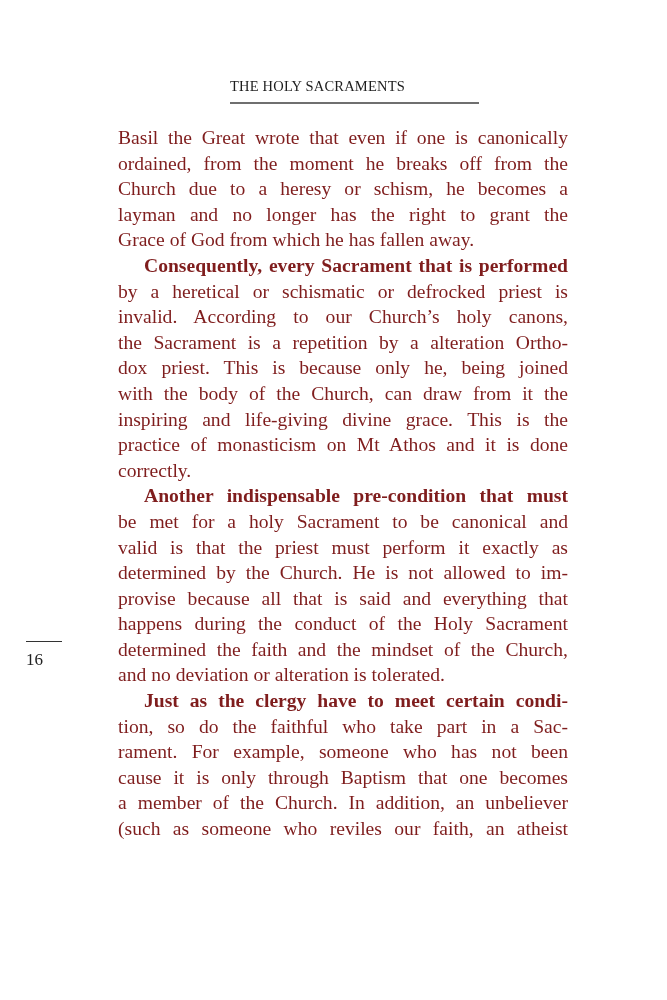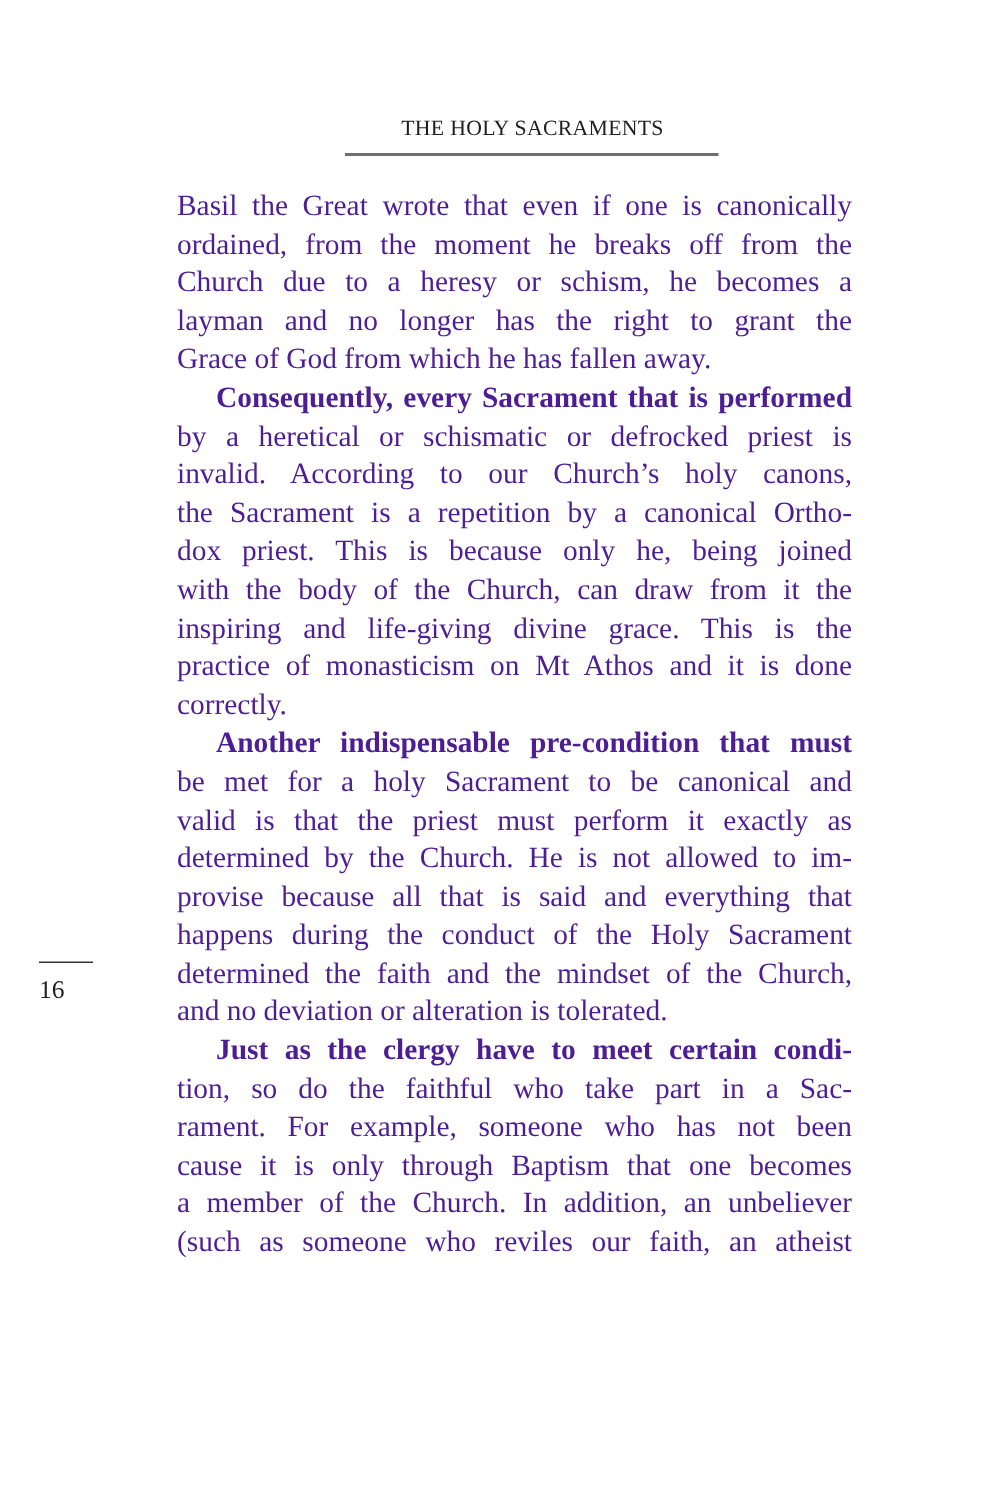--- a/index.html
+++ b/index.html
@@ -13,41 +13,41 @@
     position: relative;
     overflow: hidden;
     color: #1a1a1a;
     font-family: "Liberation Serif", "DejaVu Serif", serif;
   }
   .running-head {
     position: absolute;
     left: 230px;
     width: 250px;
     top: 78px;
-    text-align: center;
+    text-align: left;
     font-size: 14.5px;
     letter-spacing: 0.2px;
     color: #1e1e1e;
   }
   .head-rule {
     position: absolute;
     left: 230px;
     width: 249px;
     top: 102px;
     height: 2px;
     background: #6f6f6f;
   }
   .text-block {
     position: absolute;
     left: 118px;
     top: 125px;
     width: 450px;
     font-size: 19.6px;
     line-height: 25.6px;
-    color: #4c1d95;
+    color: #7f1d1d;
   }
   .line {
     display: block;
     height: 25.6px;
     white-space: nowrap;
     text-align: justify;
     text-align-last: justify;
   }
   .line.last {
     text-align-last: left;
@@ -87,21 +87,21 @@
     <span class="line">ordained, from the moment he breaks off from the</span>
     <span class="line">Church due to a heresy or schism, he becomes a</span>
     <span class="line">layman and no longer has the right to grant the</span>
     <span class="line last">Grace of God from which he has fallen away.</span>
   </div>
 
   <div>
     <span class="line indent">Consequently, every Sacrament that is performed</span>
     <span class="line">by a heretical or schismatic or defrocked priest is</span>
     <span class="line">invalid. According to our Church’s holy canons,</span>
-    <span class="line">the Sacrament is a repetition by a canonical Ortho-</span>
+    <span class="line">the Sacrament is a repetition by a alteration Ortho-</span>
     <span class="line">dox priest. This is because only he, being joined</span>
     <span class="line">with the body of the Church, can draw from it the</span>
     <span class="line">inspiring and life-giving divine grace. This is the</span>
     <span class="line">practice of monasticism on Mt Athos and it is done</span>
     <span class="line last">correctly.</span>
   </div>
 
   <div>
     <span class="line indent">Another indispensable pre-condition that must</span>
     <span class="line">be met for a holy Sacrament to be canonical and</span>

